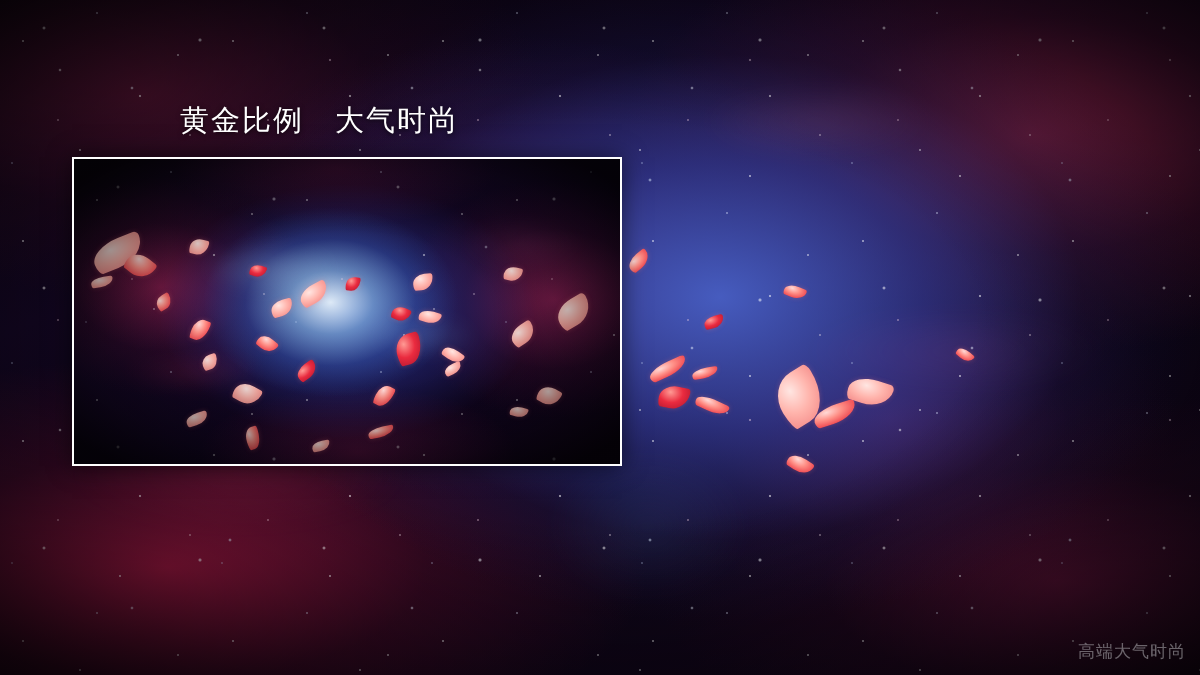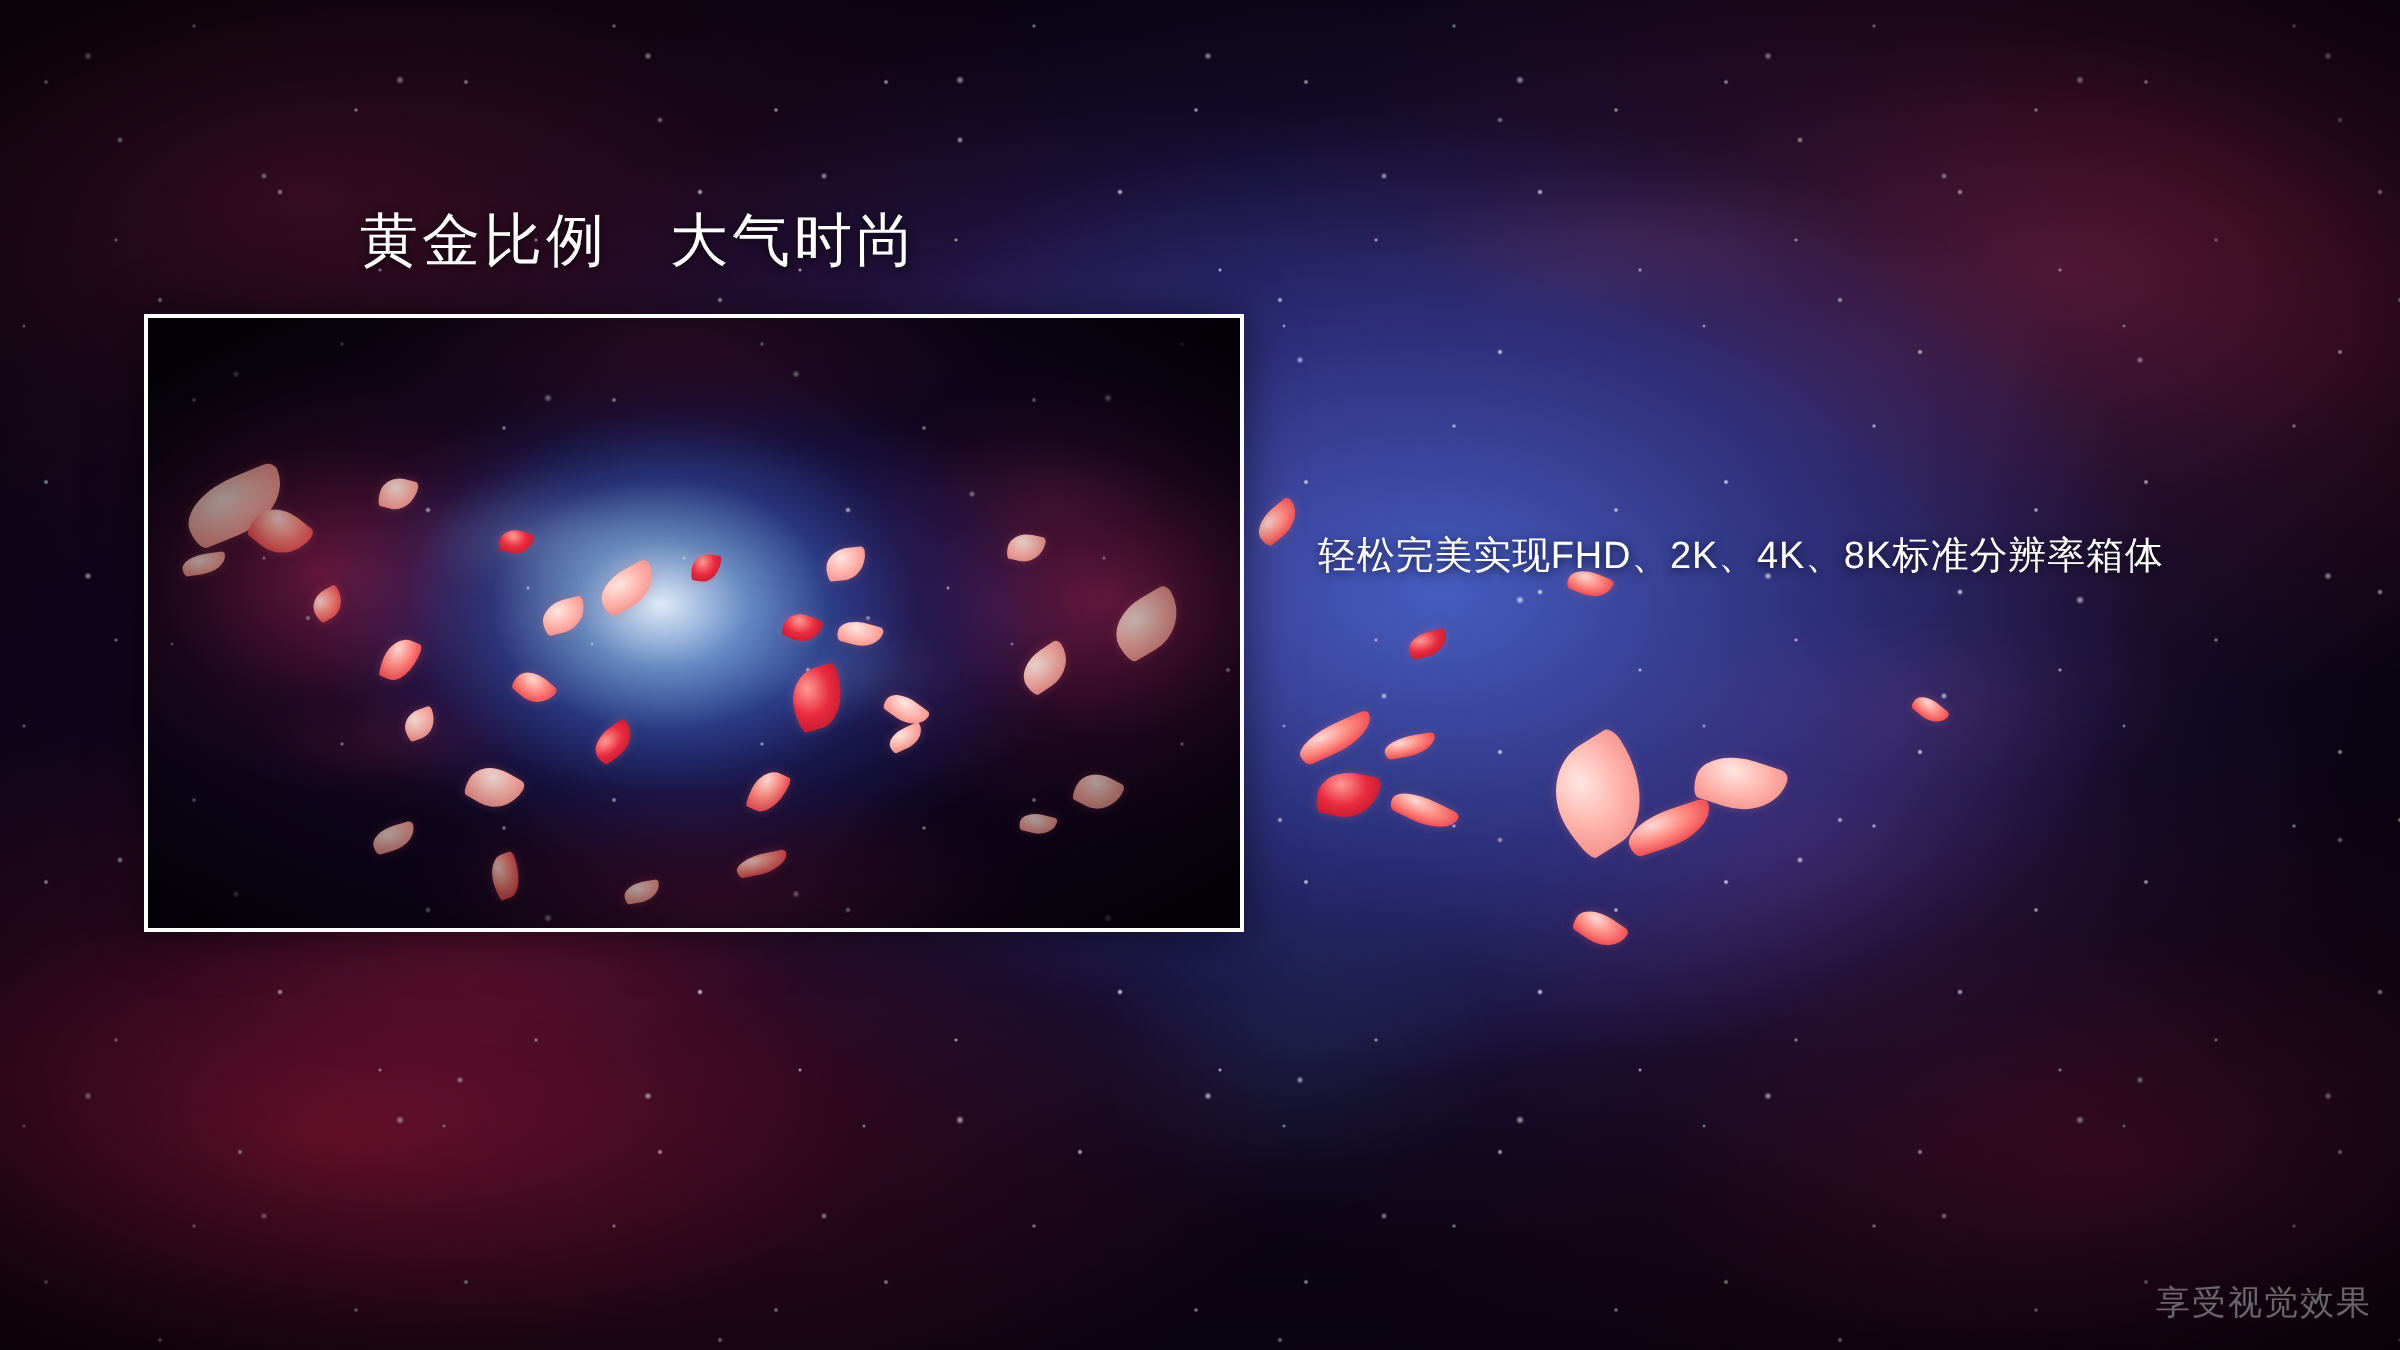--- a/index.html
+++ b/index.html
@@ -218,18 +218,17 @@
     <div class="petal pale" style="left:482px;top:140px;width:36px;height:26px;transform:rotate(-30deg);"></div>
     <div class="petal pale" style="left:436px;top:248px;width:18px;height:10px;transform:rotate(14deg);"></div>
     <div class="petal pale" style="left:112px;top:254px;width:22px;height:12px;transform:rotate(-16deg);"></div>
 
     <div class="inner-vignette"></div>
   </div>
 
   <div id="slide-title">黄金比例　大气时尚</div>
 
   <div id="body-copy">
-    <div class="line">轻松完美实现FHD、2K、4K、8K标准分辨率箱体</div>
   </div>
 
-  <div id="watermark">享受视觉效果</div>
+  <div id="watermark">高端大气时尚</div>
 
 </div>
 
 </body></html>

